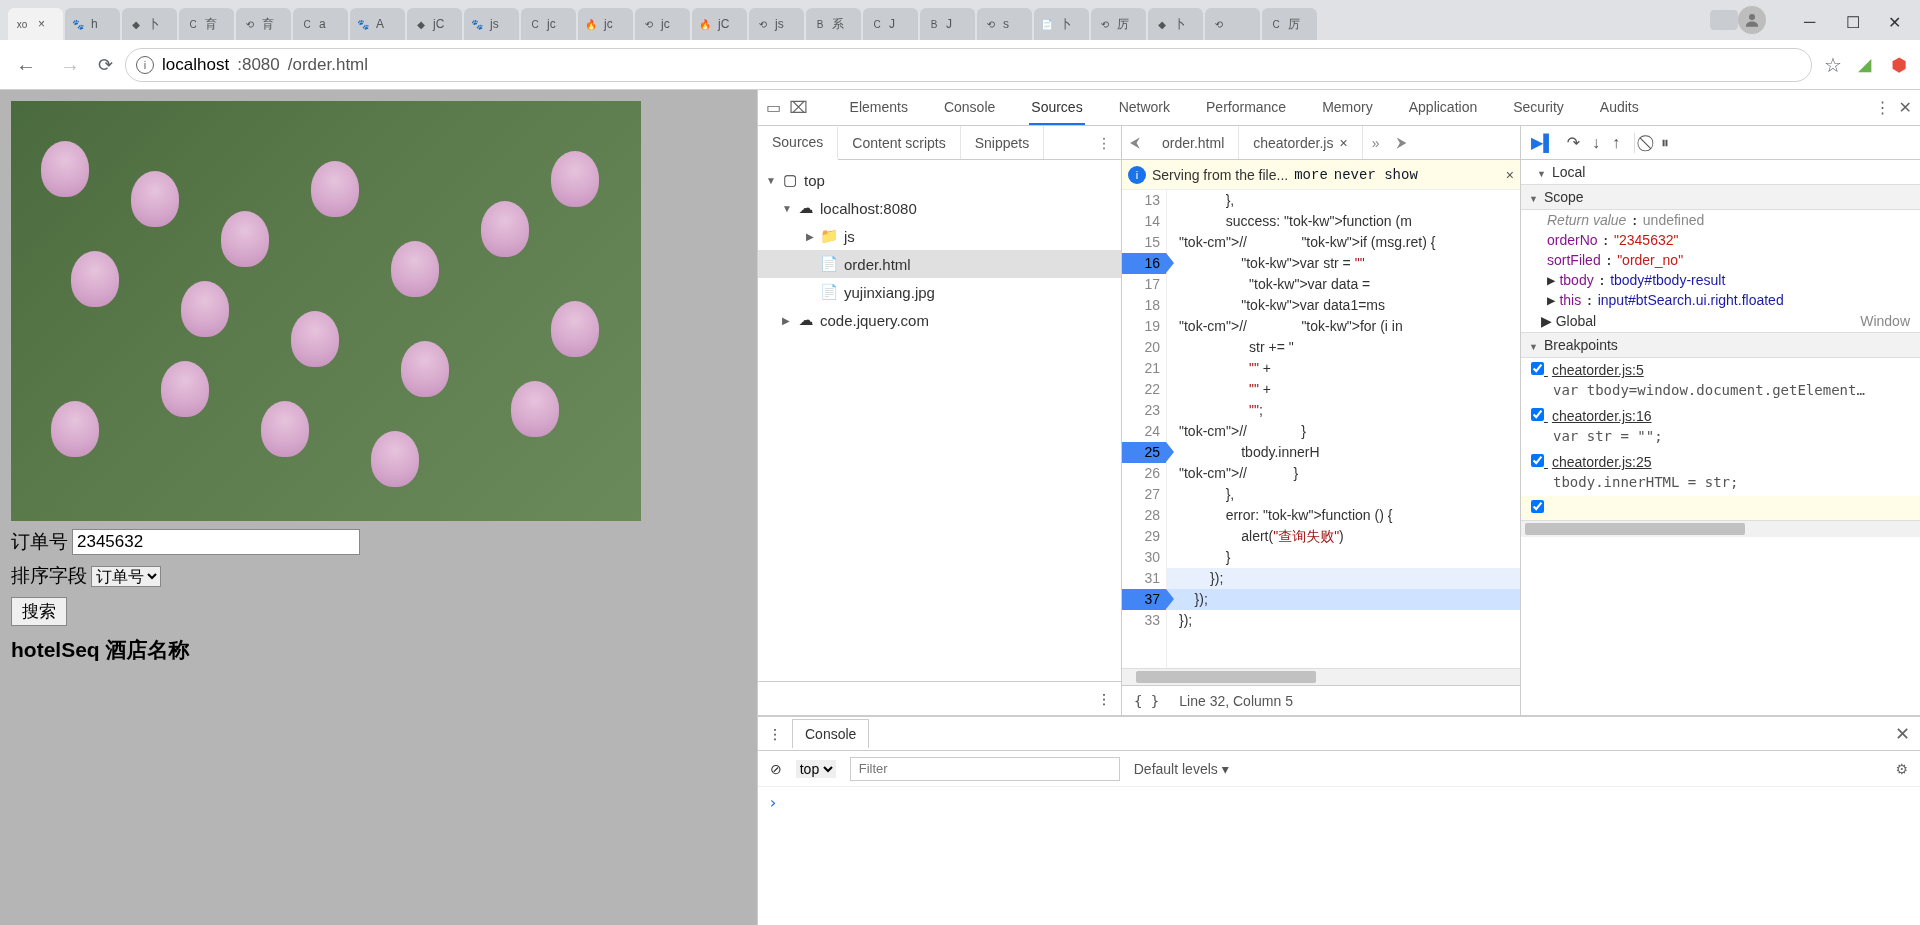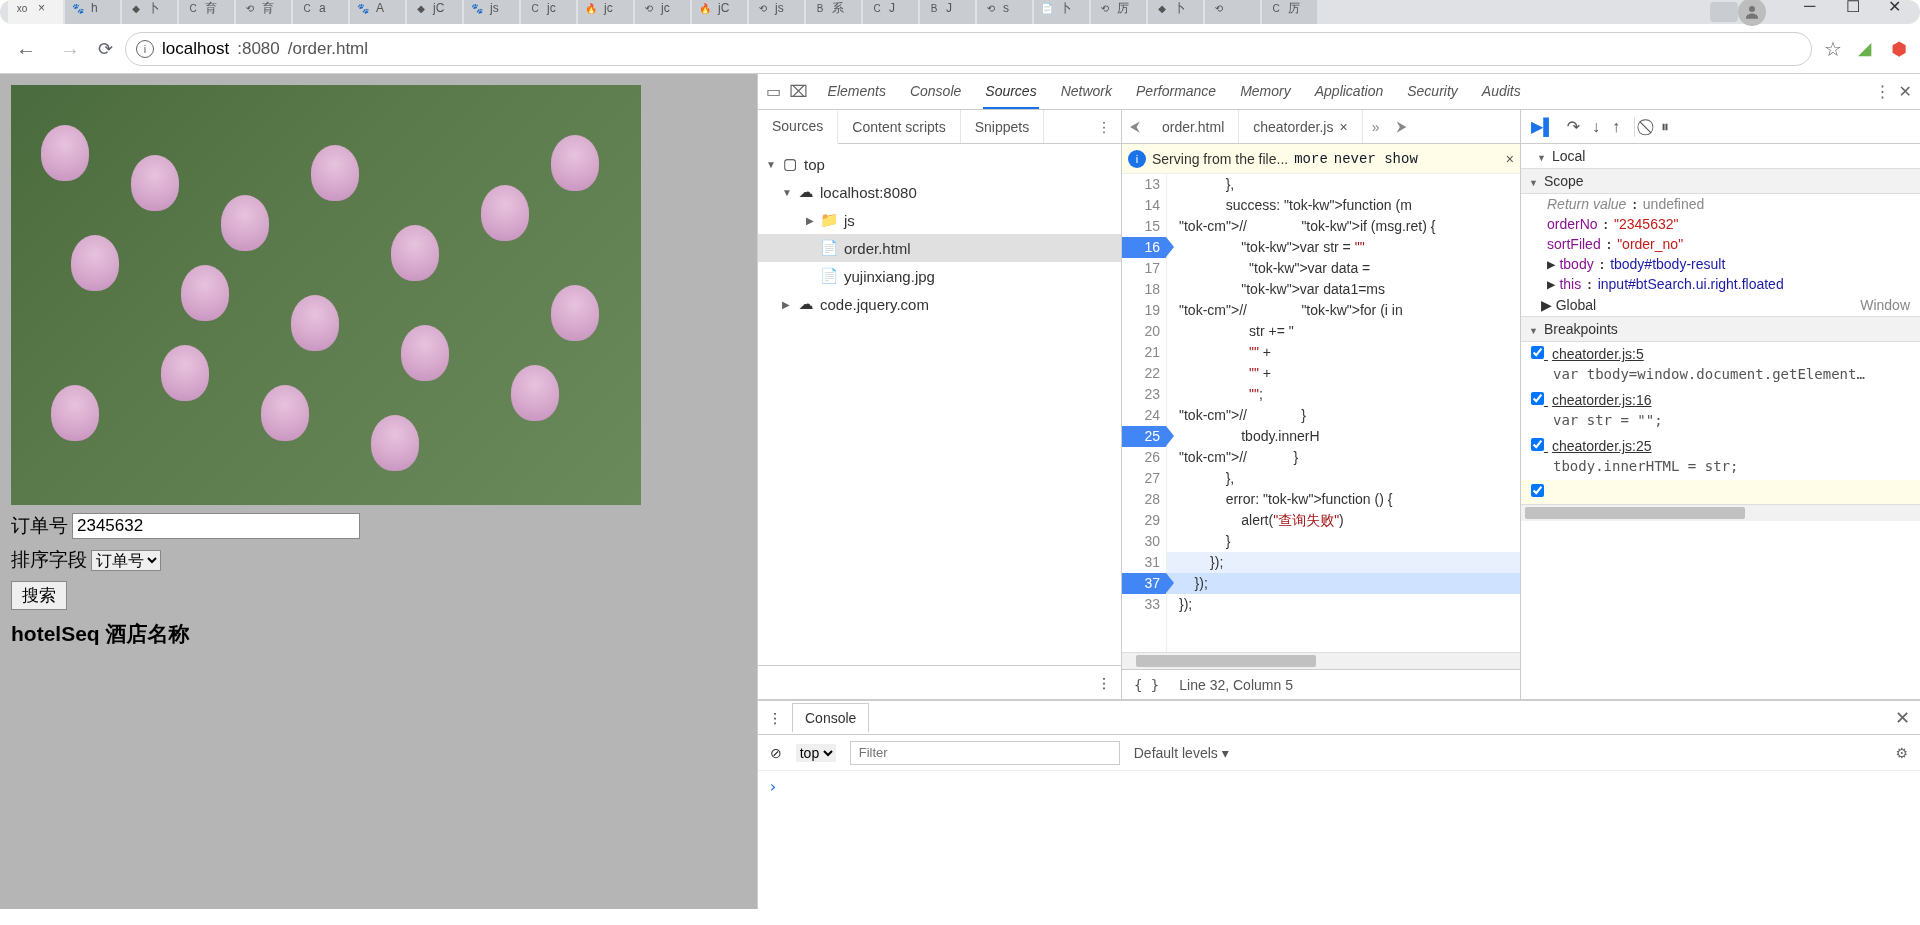--- a/index.html
+++ b/index.html
@@ -1,19 +1,19 @@
 <!DOCTYPE html>
 <html><head>
 <meta charset="utf-8">
 <style>
 * { margin: 0; padding: 0; box-sizing: border-box; font-family: "Segoe UI", Arial, sans-serif; }
 body { background: #fff; overflow: hidden; width: 1920px; height: 925px; }
 
 
-.titlebar { height: 24px; background: #dfe1e5; display: flex; align-items: flex-end; position: relative; border-radius: 18px; }
+.titlebar { height: 40px; background: #dfe1e5; display: flex; align-items: flex-end; position: relative; }
 .tabstrip { display: flex; align-items: flex-end; height: 40px; padding-left: 8px; flex: 1; overflow: hidden; }
 .tab { height: 32px; min-width: 55px; max-width: 70px; background: #c9ccd1; border-radius: 6px 6px 0 0; margin-right: 2px; display: flex; align-items: center; padding: 0 6px; font-size: 12px; color: #555; overflow: hidden; white-space: nowrap; gap: 4px; }
 .tab.active { background: #f2f2f2; }
 .tab-close { font-size: 12px; color: #555; }
 .tab .fav { width: 16px; height: 16px; display: inline-flex; align-items: center; justify-content: center; font-size: 10px; }
 .newtab { width: 28px; height: 20px; background: #c9ccd1; border-radius: 4px; margin-left: 6px; align-self: center; }
 .winbtns { display: flex; gap: 28px; padding: 0 18px; align-items: center; height: 40px; }
 .winbtn { width: 14px; height: 14px; color: #333; }
 .avatar-slot { width: 28px; height: 28px; border-radius: 50%; background: #bdbdbd; margin-right: 20px; align-self: center; display: flex; align-items: center; justify-content: center; }
 
@@ -47,21 +47,21 @@
 .form-row { margin-top: 8px; font-size: 19px; display: flex; align-items: center; }
 .form-row label { margin-right: 4px; }
 .form-row input[type=text] { font-size: 17px; padding: 2px 4px; width: 288px; border: 1px solid #888; background: #fff; }
 .form-row select { font-size: 16px; border: 1px solid #888; background: #efefef; }
 .form-row button { font-size: 17px; padding: 2px 10px; border: 1px solid #888; background: #efefef; }
 .table-head { font-size: 21px; font-weight: bold; margin-top: 10px; }
 
 
 .devtools { flex: 1; display: flex; flex-direction: column; border-left: 1px solid #ccc; font-size: 14px; color: #333; background: #fff; }
 .dt-top { height: 36px; border-bottom: 1px solid #ccc; display: flex; align-items: center; padding: 0 8px; gap: 8px; }
-.dt-tabs { display: flex; gap: 20px; margin-left: 10px; font-style: italic; }
+.dt-tabs { display: flex; gap: 32px; margin-left: 32px; }
 .dt-tab { padding: 8px 2px; color: #555; cursor: pointer; }
 .dt-tab.active { border-bottom: 2px solid #1a73e8; color: #333; }
 .dt-top .spacer { flex: 1; }
 .dt-top .ico { color: #666; font-size: 16px; }
 
 .dt-body { flex: 1; display: flex; min-height: 0; }
 
 
 .nav-col { width: 364px; border-right: 1px solid #ccc; display: flex; flex-direction: column; }
 .nav-tabs { height: 34px; border-bottom: 1px solid #ccc; display: flex; align-items: center; }
@@ -81,21 +81,21 @@
 .file-tab { padding: 0 14px; height: 100%; display: flex; align-items: center; gap: 6px; border-right: 1px solid #e5e5e5; color: #555; }
 .file-tab.active { background: #fff; }
 .ftab-nav { width: 26px; text-align: center; color: #888; }
 .info-bar { height: 30px; background: #fffde7; border-bottom: 1px solid #eee; display: flex; align-items: center; font-size: 14px; gap: 6px; padding: 0 6px; }
 .info-bar .i { width: 18px; height: 18px; background: #1a73e8; color: #fff; border-radius: 50%; font-size: 11px; display: inline-flex; align-items: center; justify-content: center; }
 .info-bar .more { color: #0f172a; font-family: Liberation Mono, monospace; }
 .info-bar .x { margin-left: auto; color: #555; }
 .code-area { flex: 1; display: flex; overflow: hidden; font-family: Consolas, monospace; font-size: 14px; background: #fff; position: relative; }
 .gutter { background: #fff; border-right: 1px solid #eee; }
 .gutter-row { height: 21px; width: 44px; text-align: right; padding-right: 6px; color: #888; line-height: 21px; }
-.gutter-row.bp { background: #4285f4; color: #ffffff; position: relative; }
+.gutter-row.bp { background: #4285f4; color: #000000; position: relative; }
 .gutter-row.bp::after { content:""; position:absolute; right:-8px; top:0; border-top:10.5px solid transparent; border-bottom:10.5px solid transparent; border-left:8px solid #4285f4; }
 .code-lines { flex: 1; overflow-x: auto; white-space: pre; }
 .code-line { height: 21px; line-height: 21px; padding-left: 12px; }
 .code-line.exec { background: #cfe2ff; }
 .code-line.exec2 { background: #e8f0fe; }
 .hscroll { height: 17px; background: #f1f1f1; border-top: 1px solid #ddd; position: relative; }
 .hscroll .thumb { position: absolute; top: 2px; height: 12px; background: #c1c1c1; border-radius: 2px; }
 .status-row { height: 30px; border-top: 1px solid #ccc; display: flex; align-items: center; gap: 20px; padding: 0 12px; color: #555; }
 .pretty { font-family: monospace; }
 

